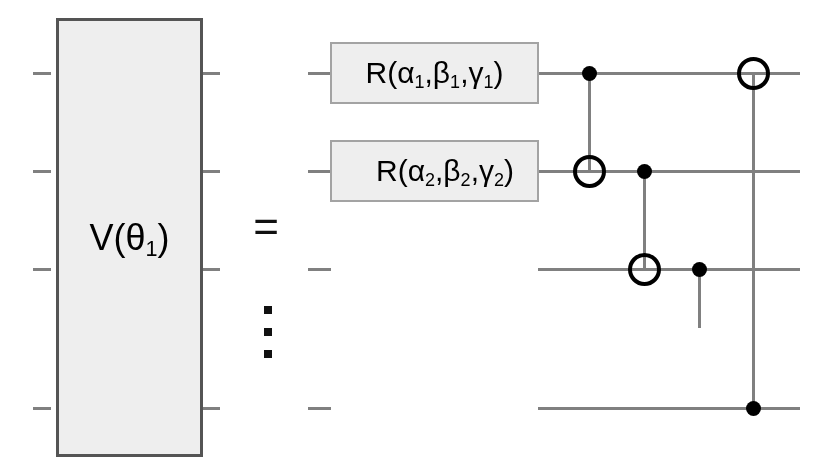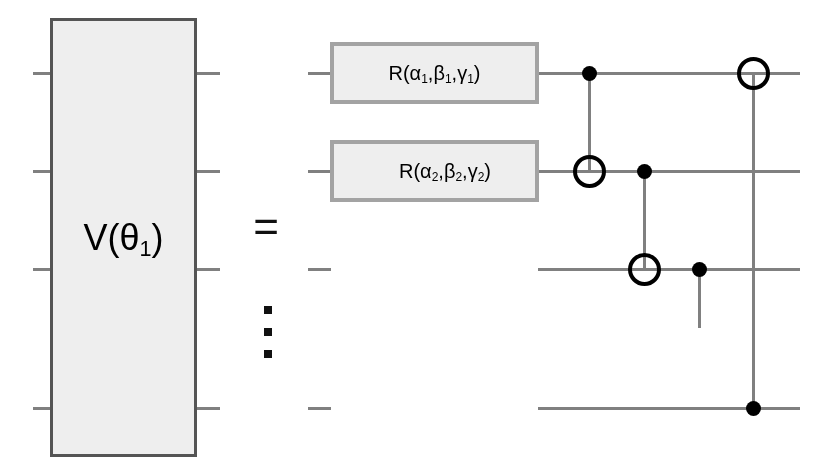--- a/index.html
+++ b/index.html
@@ -3,30 +3,30 @@
 <meta charset="utf-8">
 <style>
   html,body{margin:0;padding:0;background:#ffffff;}
   .canvas{
     position:relative;width:816px;height:472px;background:#ffffff;overflow:hidden;
     font-family:"Liberation Sans","DejaVu Sans",sans-serif;color:#000;
   }
   .wire{position:absolute;height:3px;background:#808080;}
   .vline{position:absolute;width:3px;background:#808080;}
   .bigbox{
-    position:absolute;left:50px;top:18px;width:147px;height:439px;
+    position:absolute;left:56px;top:18px;width:147px;height:439px;
     background:#eeeeee;border:3px solid #545454;box-sizing:border-box;
     display:flex;align-items:center;justify-content:center;
     font-size:36px;z-index:3;
   }
   .gbox{
     position:absolute;left:330px;width:209px;height:62px;
-    background:#eeeeee;border:4px solid #a3a3a3;box-sizing:border-box;
+    background:#eeeeee;border:2px solid #a3a3a3;box-sizing:border-box;
     display:flex;align-items:center;justify-content:center;
-    font-size:20px;z-index:3;
+    font-size:30px;z-index:3;
   }
   sub{font-size:0.6em;line-height:0;vertical-align:-0.28em;}
   .eq{
     position:absolute;left:240px;top:201px;width:52px;height:52px;
     display:flex;align-items:center;justify-content:center;
     font-size:44px;color:#111;z-index:3;
   }
   .sq{position:absolute;left:264px;width:8px;height:8px;background:#111;z-index:3;}
   .dot{position:absolute;width:15px;height:15px;border-radius:50%;background:#000;z-index:6;}
   .targ{

